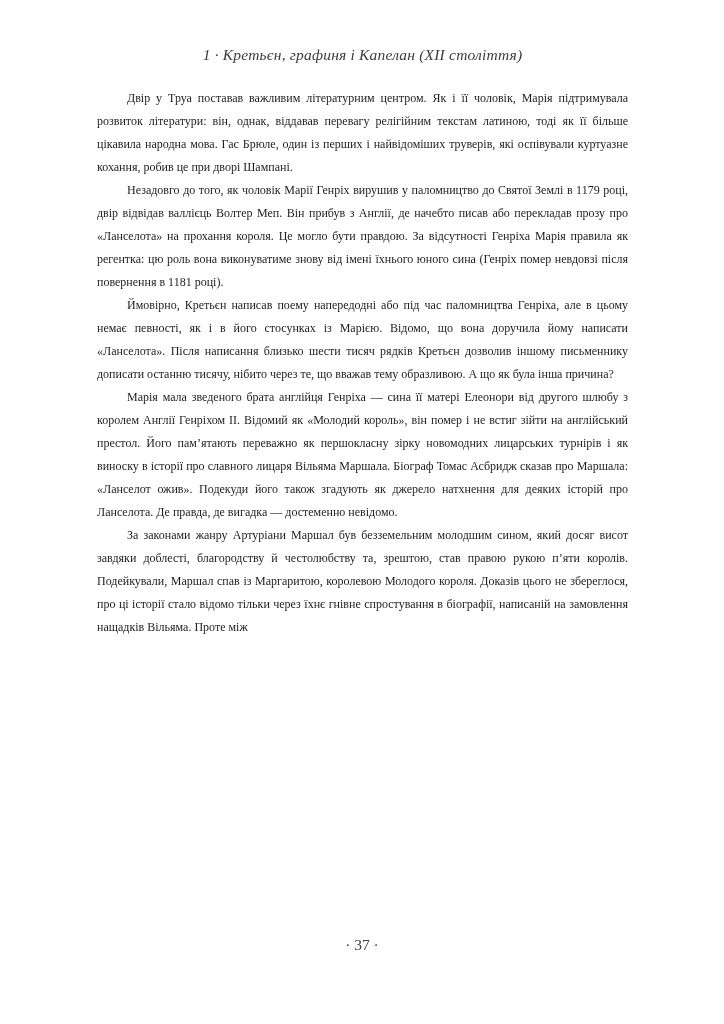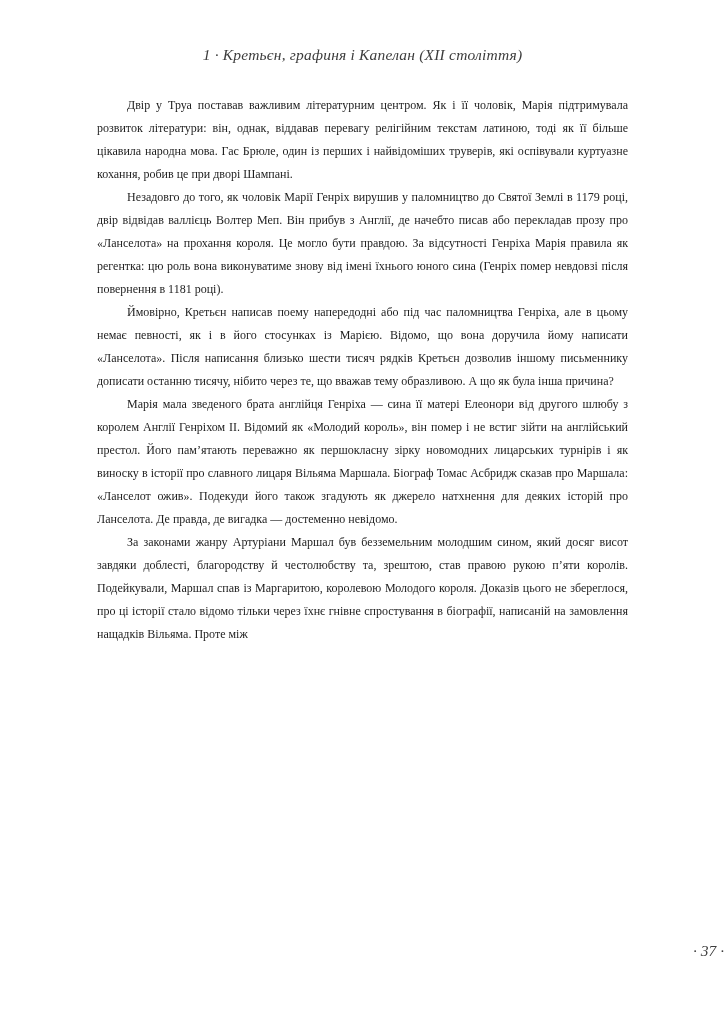--- a/index.html
+++ b/index.html
@@ -21,39 +21,38 @@
     padding: 42px 96px 0 97px;
     background: #ffffff;
     overflow: hidden;
   }
   .running-head {
     text-align: center;
     font-style: italic;
     font-size: 15.5px;
     letter-spacing: 0.2px;
     color: #3c3c3c;
-    margin: 4px 0 30px 0;
+    margin: 4px 0 23px 0;
   }
   .body-text p {
     margin: 0;
     text-indent: 30px;
     font-size: 12px;
     line-height: 23px;
     text-align: justify;
     color: #1d1d1d;
     hyphens: auto;
     -webkit-hyphens: auto;
   }
   .page-number {
     position: absolute;
     left: 0;
     right: 0;
-    bottom: 64px;
-    text-align: right;
-    font-style: italic;
+    bottom: 70px;
+    text-align: center;
     font-size: 15.5px;
     color: #3c3c3c;
   }
 </style>
 </head>
 <body>
 
 <div class="page">
 
   <div class="running-head">1 · Кретьєн, графиня і Капелан (XII століття)</div>

